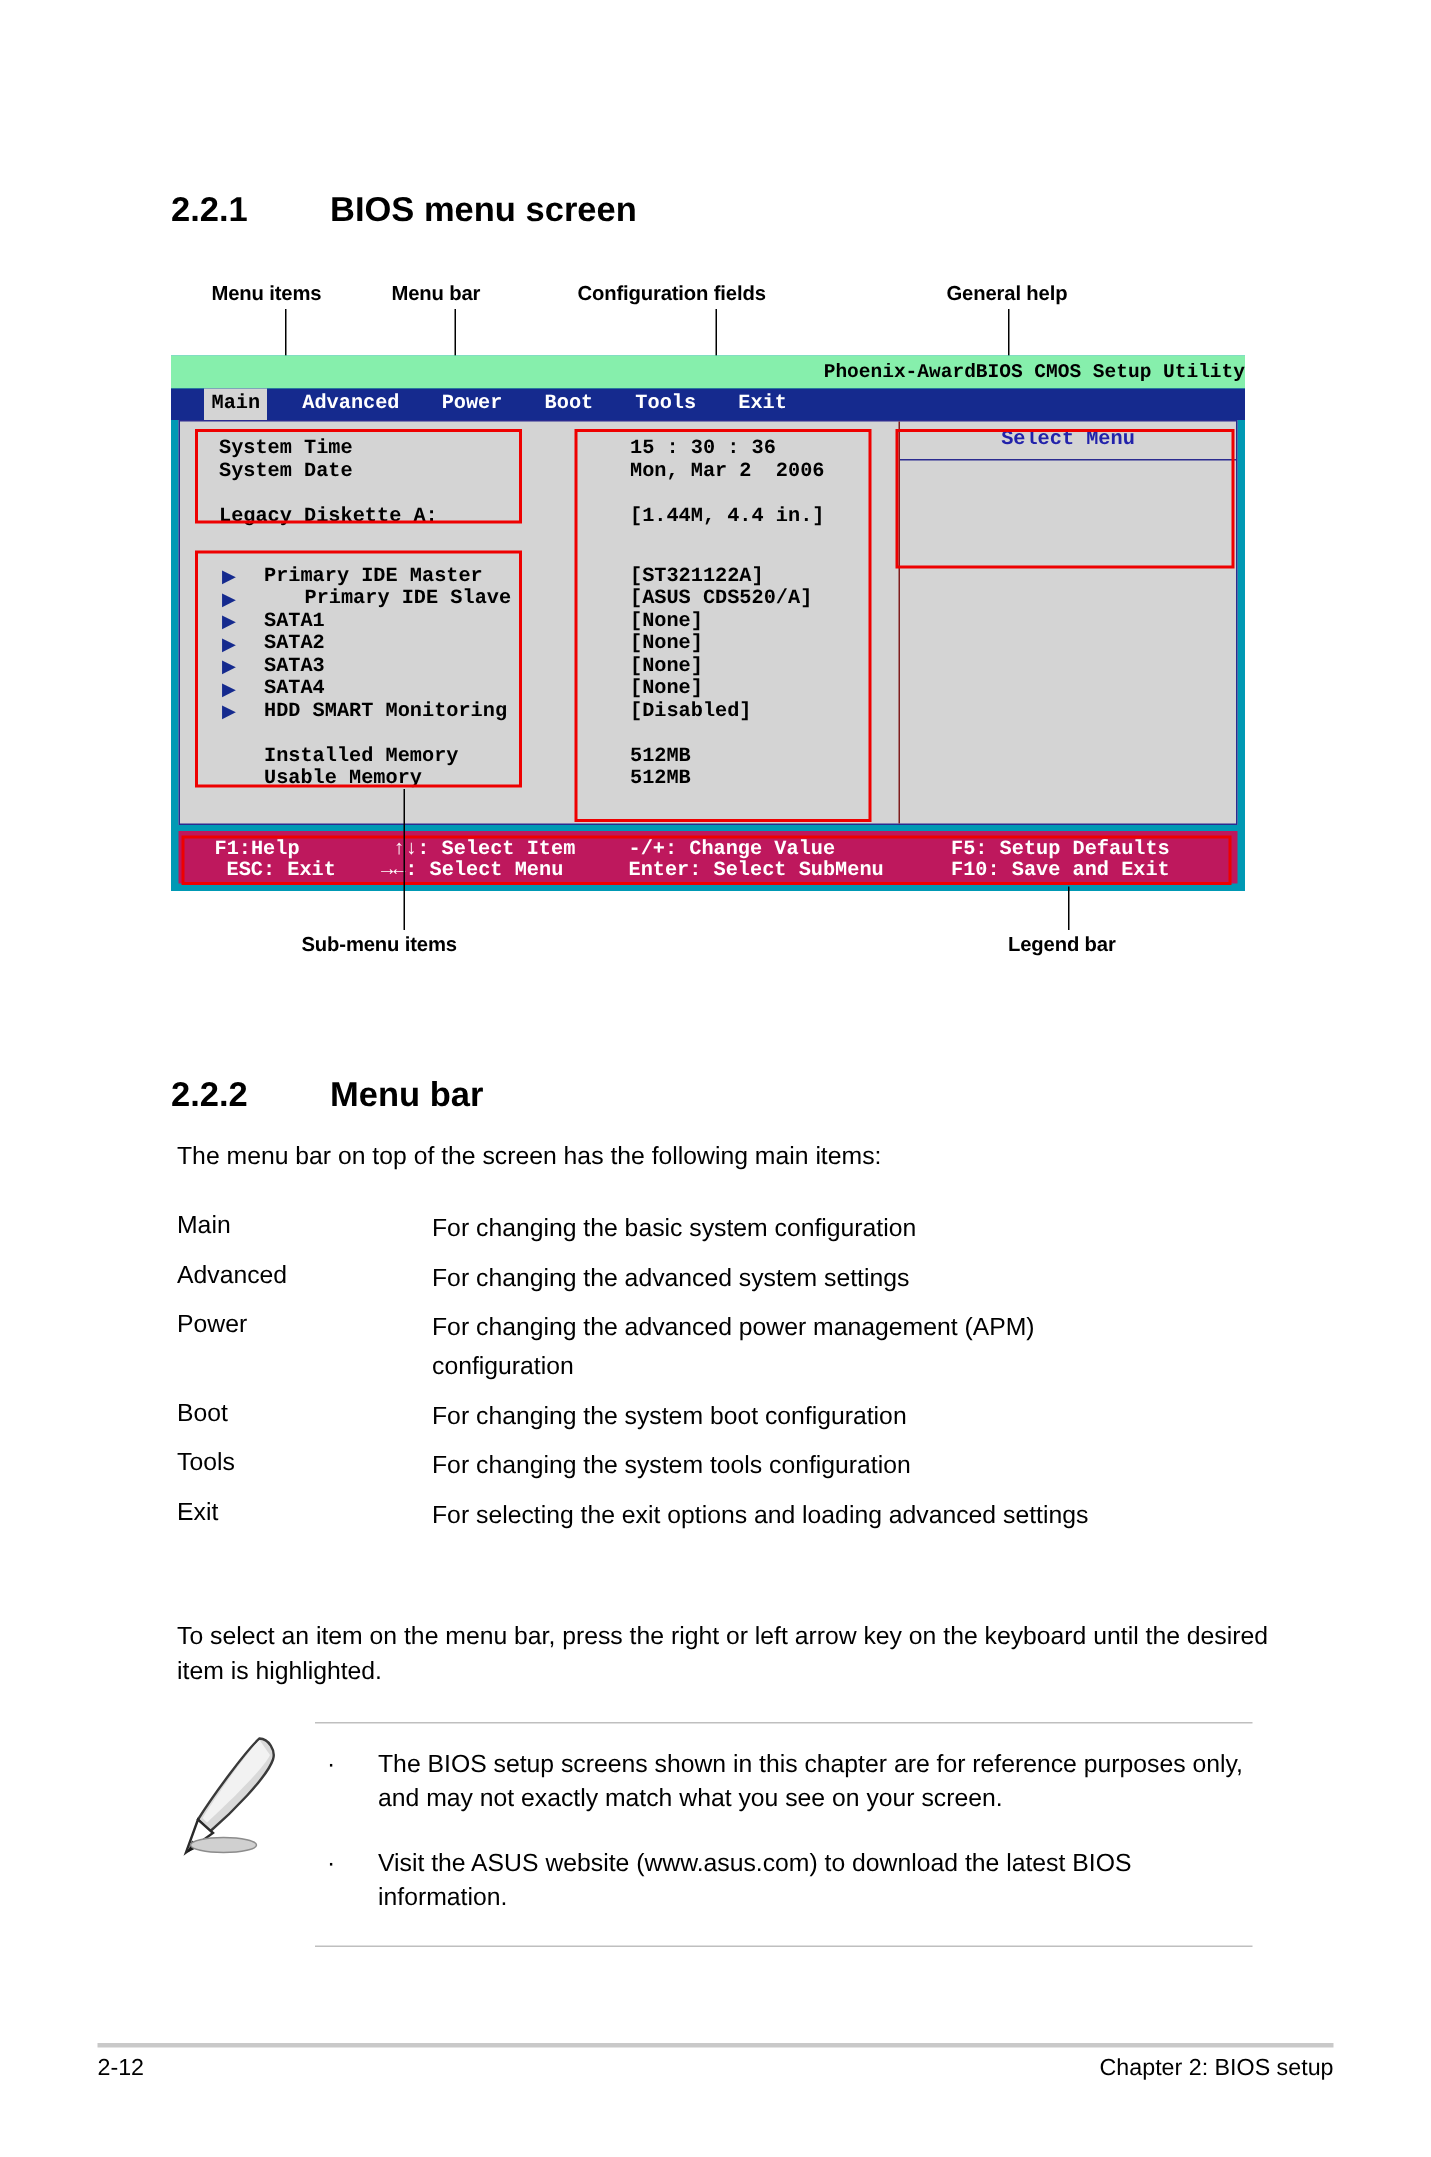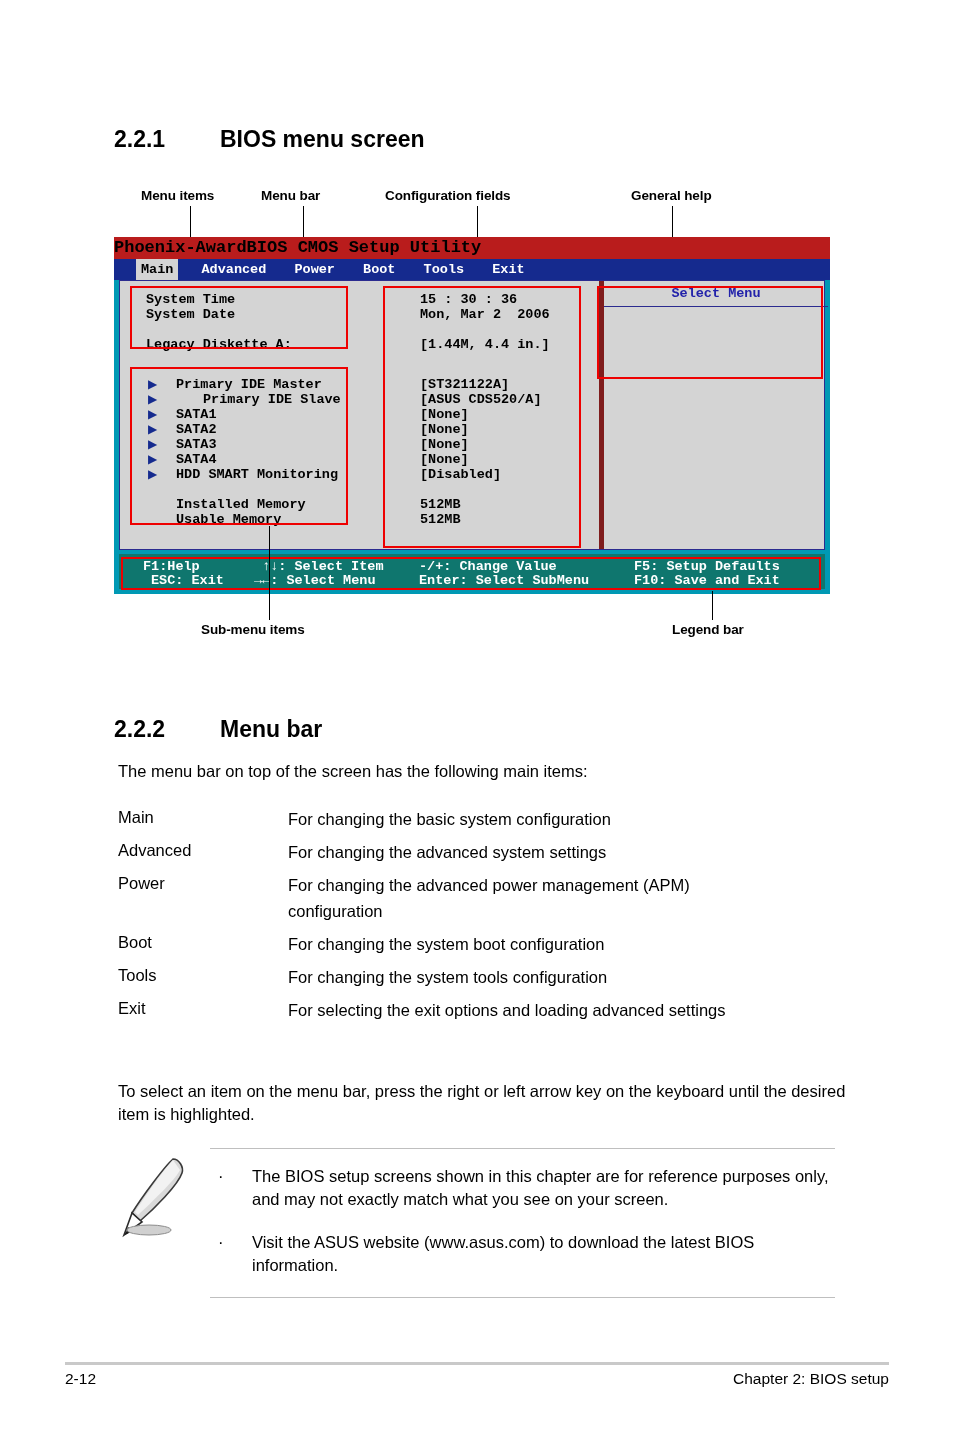--- a/index.html
+++ b/index.html
@@ -40,26 +40,26 @@
     width: 716px;
     height: 357px;
     background: #0099b4;
     box-sizing: border-box;
   }
   #bios-titlebar {
     position: absolute;
     left: 0; top: 0;
     width: 716px;
     height: 22px;
-    background: #b91c1c;
-    color: #000000;
-    font-family: "Liberation Mono", monospace;
-    font-size: 17px;
-    font-weight: bold;
-    text-align: left;
+    background: #86efac;
+    color: #000000;
+    font-family: "Liberation Mono", monospace;
+    font-size: 13px;
+    font-weight: bold;
+    text-align: right;
     line-height: 22px;
     letter-spacing: 0px;
   }
   #bios-menubar {
     position: absolute;
     left: 0; top: 22px;
     width: 716px;
     height: 21px;
     background: #152a8e;
     font-family: "Liberation Mono", monospace;
@@ -85,21 +85,21 @@
     background: #d4d4d4;
     border: 1px solid #2b2b8f;
     box-sizing: border-box;
   }
   #bios-legend {
     position: absolute;
     left: 5px;
     top: 317px;
     width: 706px;
     height: 35px;
-    background: #0f766e;
+    background: #be185d;
     font-family: "Liberation Mono", monospace;
     font-size: 13.5px;
     font-weight: bold;
     color: #ffffff;
     box-sizing: border-box;
   }
   .legend-row {
     position: absolute;
     left: 0;
     width: 100%;
@@ -109,21 +109,21 @@
   }
   .legend-cell { position: absolute; white-space: nowrap; }
 
   
   #help-panel {
     position: absolute;
     left: 479px;
     top: 0px;
     width: 271px;
     height: 268px;
-    border-left: 5px solid #7f1d1d;
+    border-left: 1px solid #7f1d1d;
     box-sizing: border-box;
   }
   #help-title {
     position: absolute;
     left: 0; top: 0;
     width: 224px;
     height: 26px;
     line-height: 26px;
     text-align: center;
     font-family: "Liberation Mono", monospace;

